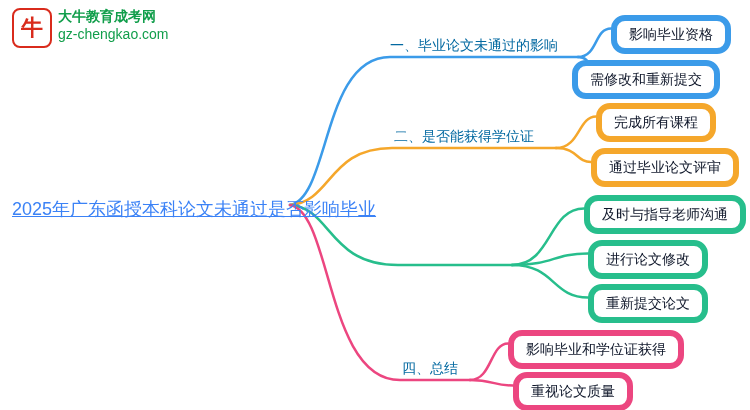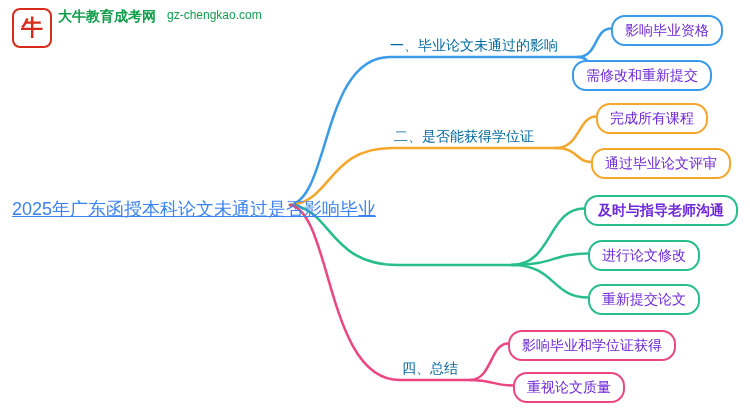--- a/index.html
+++ b/index.html
@@ -2,39 +2,39 @@
 <html><head>
 <meta charset="utf-8">
 <style>
   html,body{margin:0;padding:0;}
   body{font-family:"Liberation Sans","DejaVu Sans",sans-serif;background:#ffffff;}
   #stage{position:relative;width:750px;height:410px;background:#ffffff;overflow:hidden;}
   #wires{position:absolute;left:0;top:0;width:750px;height:410px;}
   .node-box{
     position:absolute;
     display:inline-flex;align-items:center;justify-content:center;
-    background:#ffffff;border:2px solid #84cc16;border-radius:14px;
-    padding:3px 12px;font-size:14px;color:#6d28d9;white-space:nowrap;
+    background:#ffffff;border:6px solid #84cc16;border-radius:14px;
+    padding:3px 12px;font-size:14px;color:#0f172a;white-space:nowrap;
     height:21px;line-height:21px;
   }
   .branch-label{
     position:absolute;font-size:14px;color:#0369a1;white-space:nowrap;
   }
   .central-topic{
     position:absolute;left:12px;top:197px;font-size:18px;color:#3b82f6;white-space:nowrap;text-decoration:underline;
   }
   .logo{position:absolute;left:12px;top:8px;display:flex;align-items:flex-start;gap:6px;}
   .logo-mark{
     width:36px;height:36px;border:2px solid #D92B1C;border-radius:8px;
     color:#D92B1C;font-weight:bold;font-size:22px;
     display:flex;align-items:center;justify-content:center;background:#fff;
   }
-  .logo-text{display:flex;flex-direction:row;line-height:1.25;}
+  .logo-text{display:flex;flex-direction:column;line-height:1.25;}
   .logo-title{font-weight:bold;font-size:14px;color:#119E4B;}
-  .logo-url{font-size:12px;color:#119E4B;margin-left:11px;}
+  .logo-url{font-size:14px;color:#119E4B;}
 </style>
 </head>
 <body>
 
 <div id="stage">
 
   <svg id="wires" viewBox="0 0 750 410" fill="none">
 
     <path d="M290,205 C330,198 322,57 390,57 L578,57" stroke-width="2.5" stroke-linecap="round" stroke="#3B9BE9"></path>
     <path d="M578,57 C598,57 594,28.5 611,28.5" stroke-width="2.5" stroke-linecap="round" stroke="#3B9BE9"></path>
@@ -67,20 +67,20 @@
   <div class="branch-label" style="left:390px;top:37px;">一、毕业论文未通过的影响</div>
   <div class="branch-label" style="left:394px;top:128px;">二、是否能获得学位证</div>
   <div class="branch-label" style="left:402px;top:360px;">四、总结</div>
 
   <div class="node-box" style="left: 611px; top: 15px; border-color: rgb(59, 155, 233);">影响毕业资格</div>
   <div class="node-box" style="left: 572px; top: 60px; border-color: rgb(59, 155, 233);">需修改和重新提交</div>
 
   <div class="node-box" style="left: 596px; top: 103px; border-color: rgb(245, 167, 43);">完成所有课程</div>
   <div class="node-box" style="left: 591px; top: 148px; border-color: rgb(245, 167, 43);">通过毕业论文评审</div>
 
-  <div class="node-box" style="left: 584px; top: 195px; border-color: rgb(39, 190, 140); font-weight: bold;">及时与指导老师沟通</div>
+  <div class="node-box" style="left: 584px; top: 195px; border-color: rgb(39, 190, 140);">及时与指导老师沟通</div>
   <div class="node-box" style="left: 588px; top: 240px; border-color: rgb(39, 190, 140);">进行论文修改</div>
   <div class="node-box" style="left: 588px; top: 284px; border-color: rgb(39, 190, 140);">重新提交论文</div>
 
   <div class="node-box" style="left: 508px; top: 330px; border-color: rgb(236, 70, 128);">影响毕业和学位证获得</div>
   <div class="node-box" style="left: 513px; top: 372px; border-color: rgb(236, 70, 128);">重视论文质量</div>
 
 </div>
 
 </body></html>

